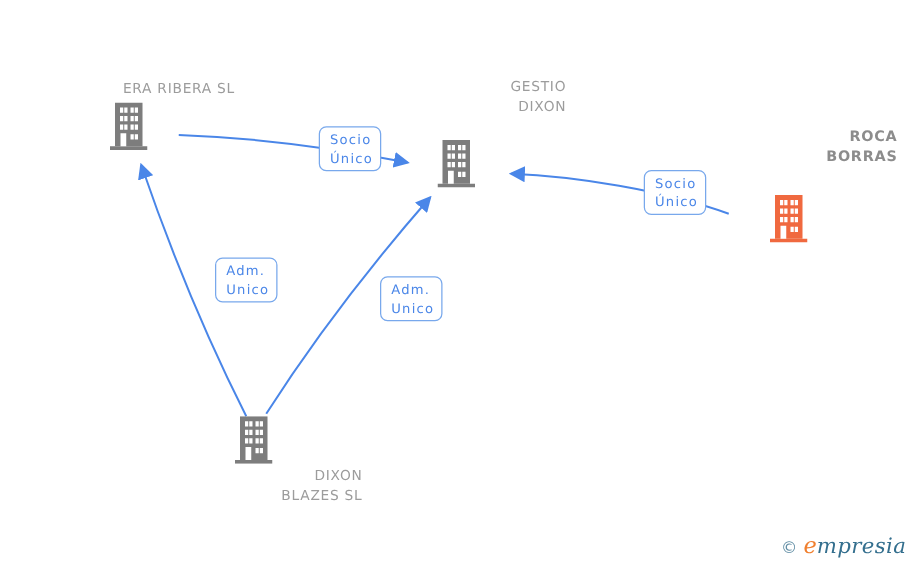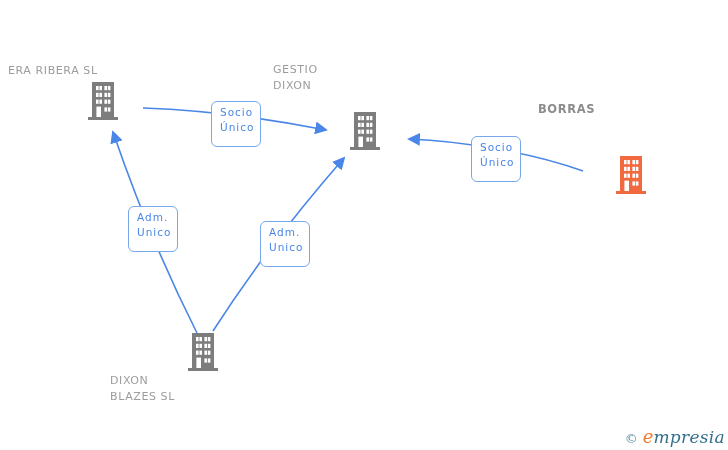--- a/index.html
+++ b/index.html
@@ -10,21 +10,21 @@
     position:relative;
     overflow:hidden;
   }
   #stage{position:absolute;inset:0;width:728px;height:450px;}
   #edges{position:absolute;left:0;top:0;pointer-events:none;}
 
   
   .node-label{
     position:absolute;
     width:180px;
-    text-align:left;
+    text-align:right;
     font-size:11px;
     line-height:15.5px;
     letter-spacing:0.6px;
     color:#9c9c9c;
   }
   .node-label.bold{
     font-weight:bold;
     color:#8c8c8c;
     font-size:11.5px;
   }
@@ -39,22 +39,23 @@
   
   .edge-box{
     position:absolute;
     background:#ffffff;
     border:1.5px solid #78a8ec;
     border-radius:6px;
     color:#4a86e8;
     font-size:10.5px;
     line-height:14.5px;
     letter-spacing:1px;
-    padding:3px 6px 12px 8px;
+    padding:3px 6px 2px 8px;
     min-width:32px;
+    margin-left:44px;
   }
 
   
   .footer{
     position:absolute;
     right:3px;bottom:3px;
     display:flex;align-items:baseline;
     white-space:nowrap;
   }
   .footer .copy{font-size:13px;margin-right:5px;color:#5f8ca3;}
@@ -149,20 +150,21 @@
         <rect x="16.4" y="17.6" width="2.6" height="4.2"></rect>
           <rect x="19.8" y="17.6" width="2.6" height="4.2"></rect>
         <rect x="8.4" y="24.6" width="4.6" height="10.4"></rect>
         <rect x="16.4" y="25.4" width="2.6" height="4.2"></rect>
           <rect x="19.8" y="25.4" width="2.6" height="4.2"></rect>
       </g>
     </svg>
   </div>
 
   <div class="node-label bold" id="label-roca">
+    <div>ROCA</div>
     <div>BORRAS</div>
   </div>
   <div class="building orange" id="bld-roca">
     <svg viewBox="0 0 30 38">
       <g fill="currentColor">
         <rect x="4" y="0" width="22" height="35"></rect>
         <rect x="0" y="35" width="30" height="3"></rect>
       </g>
       <g fill="#ffffff">
         <rect x="8" y="4" width="2.6" height="4.2"></rect>

